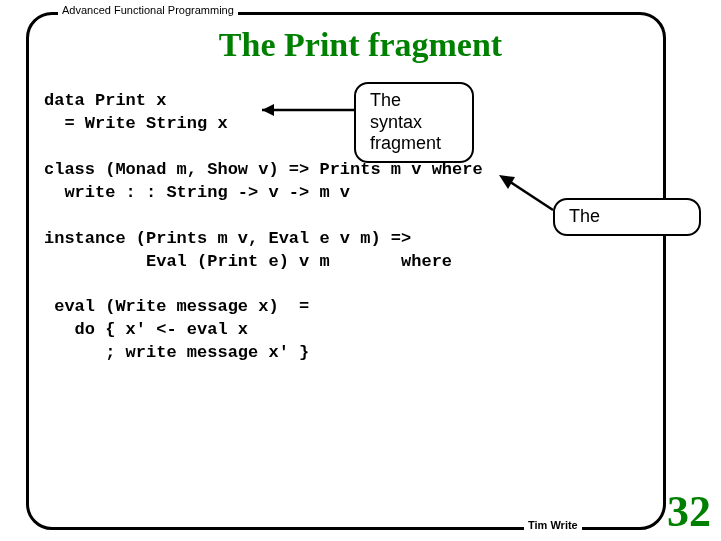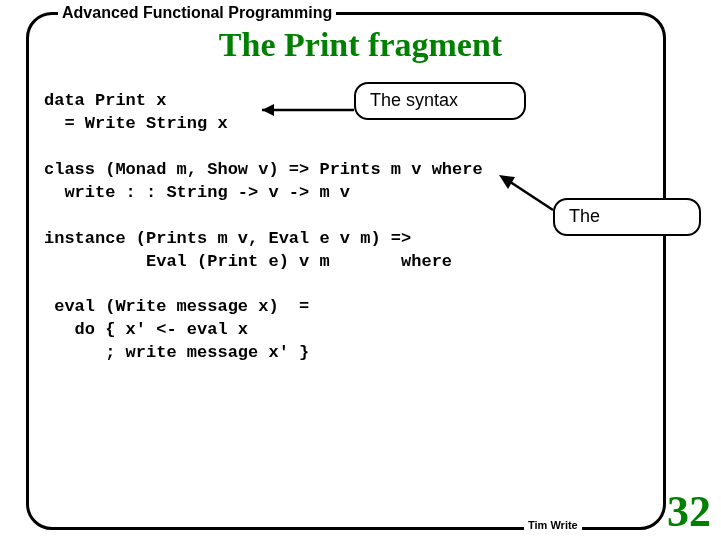--- a/index.html
+++ b/index.html
@@ -18,22 +18,22 @@
     height: 518px;
     border: 3px solid #000;
     border-radius: 26px;
   }
   .header-label {
     position: absolute;
     left: 58px;
     top: 4px;
     background: #fff;
     padding: 0 4px;
-    font-size: 16px;
-    font-weight: bold;
+    font-size: 11px;
+    font-weight: normal;
     color: #000;
   }
   .title {
     position: absolute;
     left: 0;
     right: 0;
     top: 26px;
     text-align: center;
     font-size: 34px;
     font-weight: bold;
@@ -59,21 +59,21 @@
     padding: 6px 14px;
     font-family: Arial, Helvetica, sans-serif;
     font-size: 18px;
     font-weight: normal;
     color: #000;
     line-height: 1.2;
   }
   .callout-syntax {
     left: 354px;
     top: 82px;
-    width: 172px;
+    width: 120px;
   }
   .callout-ops {
     left: 553px;
     top: 198px;
     width: 148px;
   }
   .pointer {
     position: absolute;
   }
   .footer-label {
@@ -128,20 +128,21 @@
 <span>   do { x' &lt;- eval x</span>
 <span>      ; write message x' }</span></div>
 
 <svg class="pointer" style="left:250px; top:96px;" width="110" height="30">
   <line x1="104" y1="14" x2="12" y2="14" stroke="#000" stroke-width="2.5"></line>
   <polygon points="12,14 24,8 24,20" fill="#000"></polygon>
 </svg>
 
 <div class="callout callout-syntax">
   <div>The syntax</div>
+  <div>fragment</div>
 </div>
 
 <svg class="pointer" style="left:490px; top:168px;" width="70" height="50">
   <line x1="63" y1="42" x2="14" y2="10" stroke="#000" stroke-width="2.5"></line>
   <polygon points="9,7 25,9 18,21" fill="#000"></polygon>
 </svg>
 
 <div class="callout callout-ops">
   <div>The</div>
 </div>

